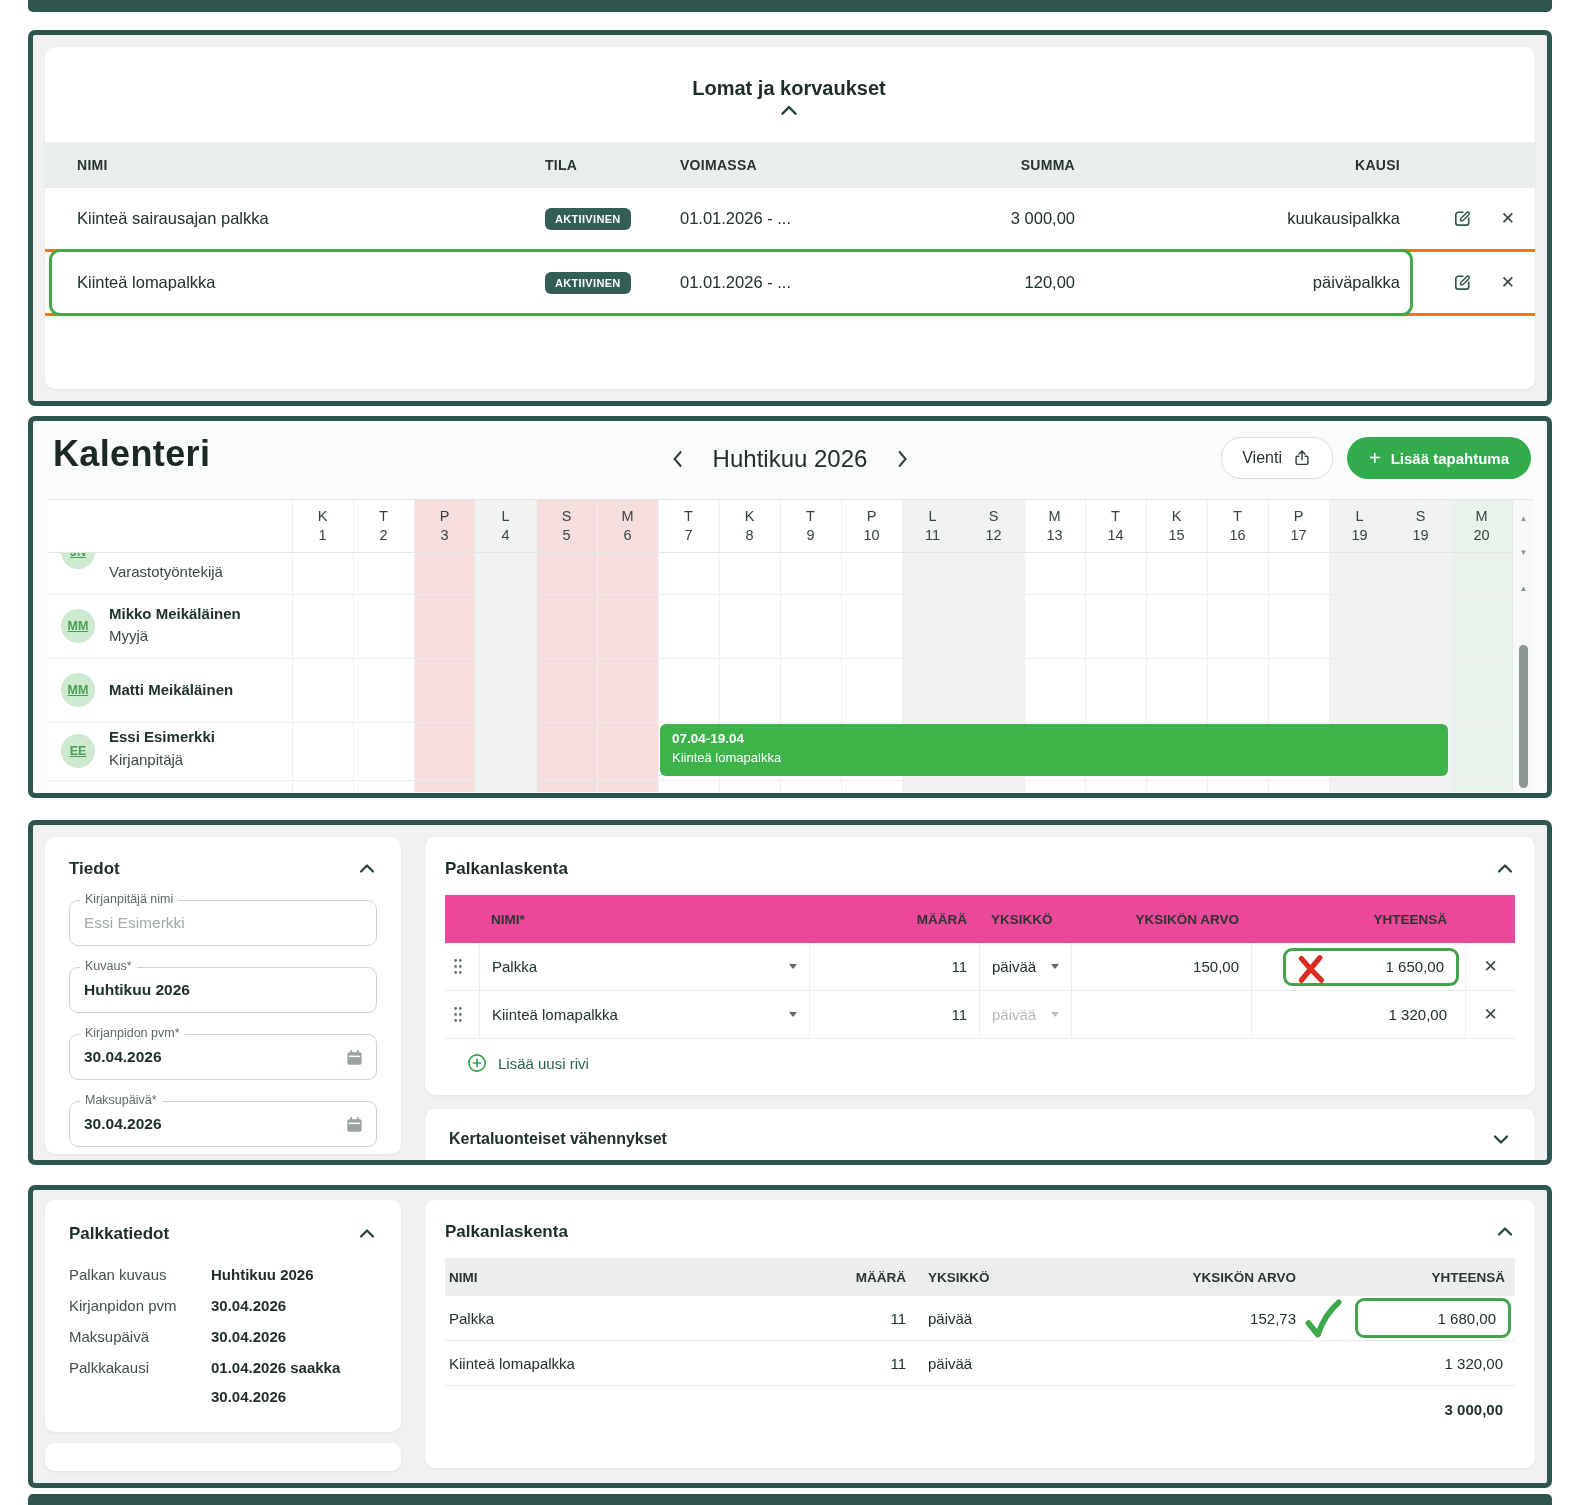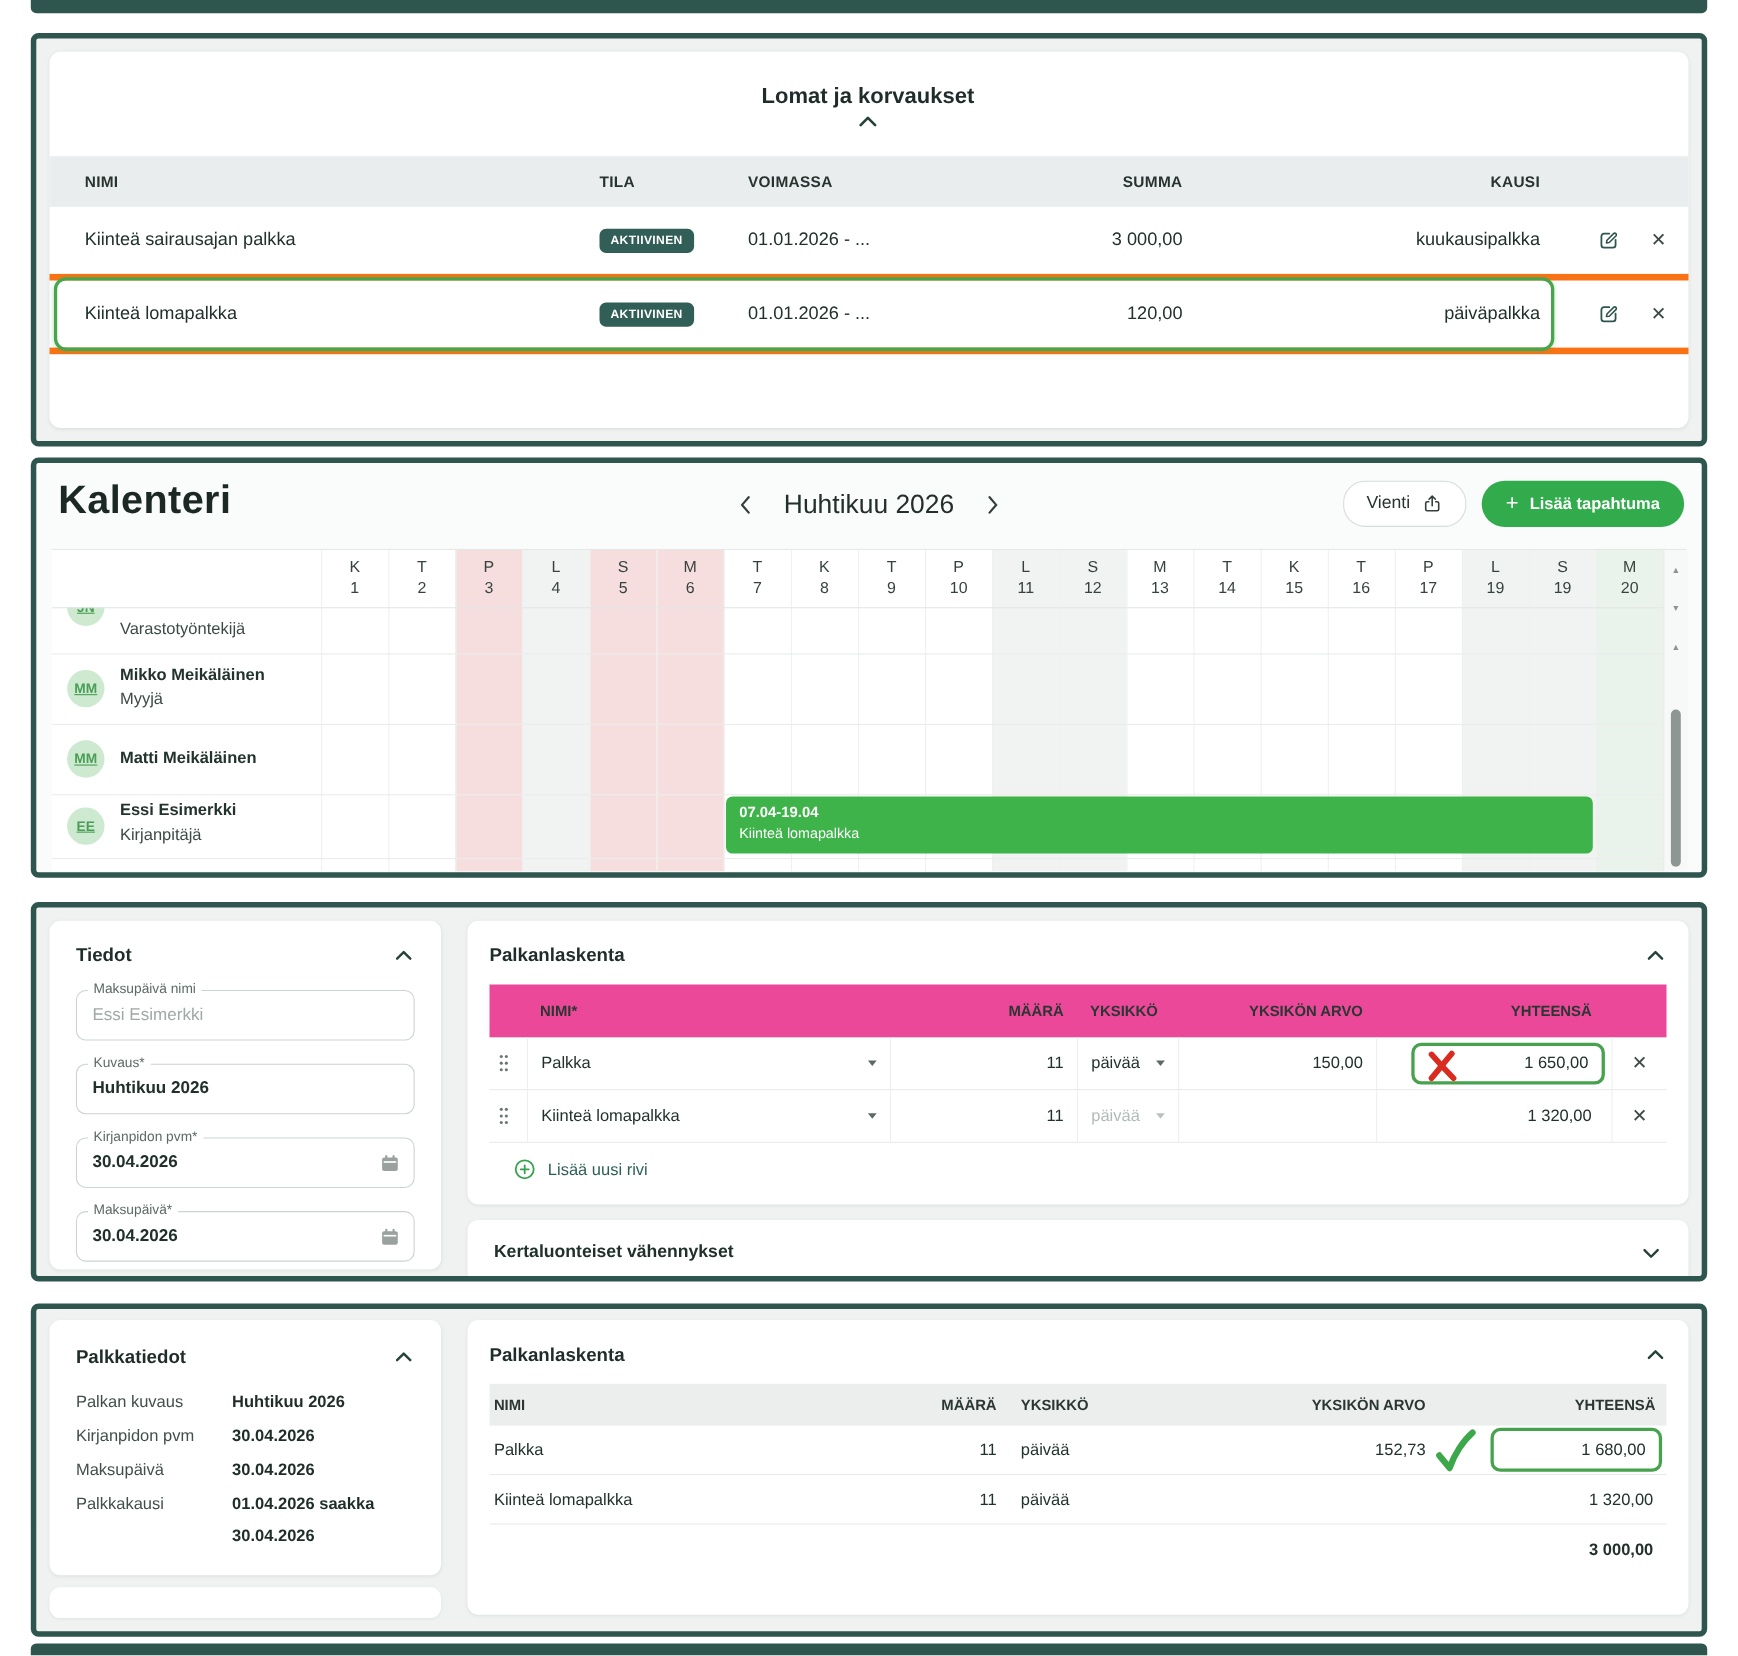--- a/index.html
+++ b/index.html
@@ -19,21 +19,21 @@
   #panel4{top:1185px;height:303px;}
 
   .card{position:absolute;background:#fff;border-radius:10px;box-shadow:0 1px 3px rgba(20,40,35,.07);}
 
   
   .p1-card{inset:12px;}
   .p1-titlerow{display:flex;justify-content:space-between;align-items:center;padding:30px 34px 20px 32px;flex-direction:column;}
   .p1-title{font-size:20px;font-weight:700;color:#1f2d2a;}
   .p1-hrow{display:flex;align-items:center;height:46px;background:#e9eded;
            font-size:14px;font-weight:700;color:#27332f;letter-spacing:.02em;}
-  .p1-row{display:flex;align-items:center;height:61px;border-bottom:6px solid #f97316;
+  .p1-row{display:flex;align-items:center;height:61px;border-bottom:3px solid #f97316;
           font-size:16.5px;font-weight:500;position:relative;}
   .p1-hrow,.p1-row{padding:0 20px 0 32px;}
   .c-nimi{flex:1;}
   .c-tila{width:135px;}
   .c-voimassa{width:180px;}
   .c-summa{width:215px;text-align:right;}
   .c-kausi{width:325px;text-align:right;}
   .c-actions{width:115px;display:flex;justify-content:flex-end;align-items:center;gap:28px;}
   .badge{display:inline-block;background:#315e56;color:#fff;font-size:11px;font-weight:700;
          letter-spacing:.03em;padding:5px 10px;border-radius:6px;}
@@ -390,21 +390,21 @@
     <div class="card tiedot-card">
       <div class="card-titlerow">
         <div class="card-title">Tiedot</div>
         <div class="chev">
           <svg width="20" height="20" viewBox="0 0 20 20">
               <path d="M4 12.5 L10 6.5 L16 12.5" fill="none" stroke="#27413b" stroke-width="2.2" stroke-linecap="round" stroke-linejoin="round"></path>
             </svg>
         </div>
       </div>
       <div class="field disabled">
-        <span class="f-label">Maksupäivä nimi</span>
+        <span class="f-label">Kirjanpitäjä nimi</span>
         <div class="f-value">Essi Esimerkki</div>
       </div>
       <div class="field">
         <span class="f-label">Kuvaus*</span>
         <div class="f-value">Huhtikuu 2026</div>
       </div>
       <div class="field">
         <span class="f-label">Kirjanpidon pvm*</span>
         <div class="f-value">30.04.2026</div>
         <span class="f-calicon">

